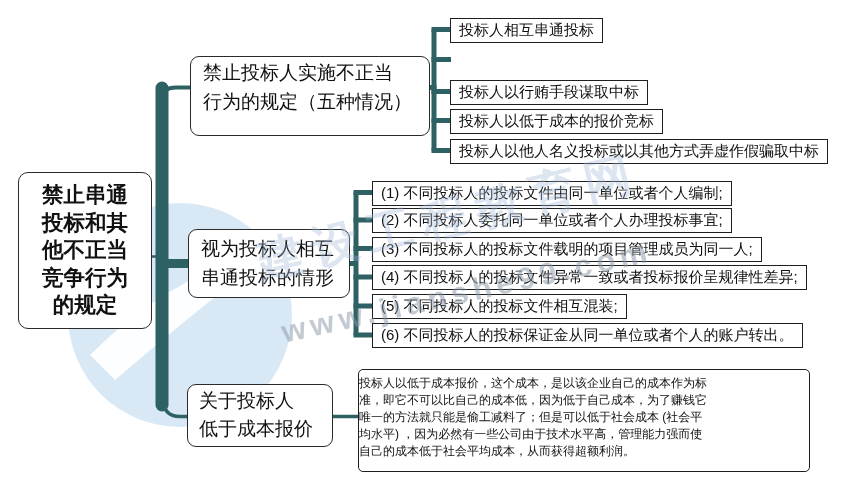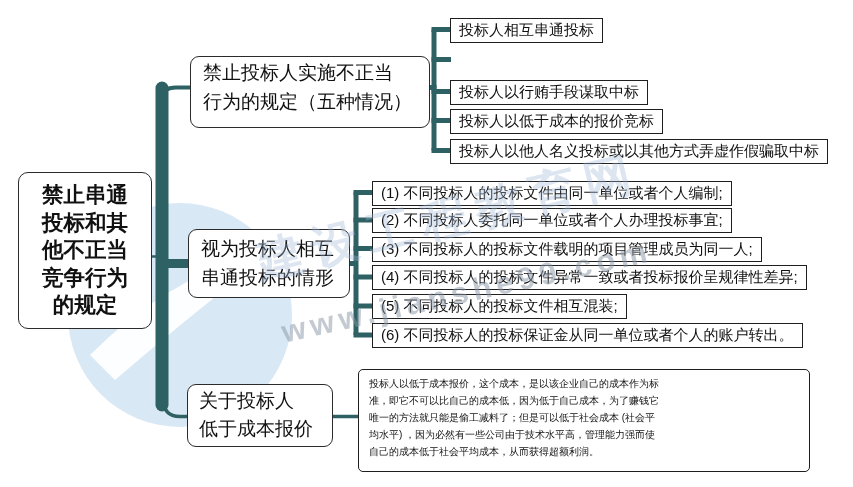--- a/index.html
+++ b/index.html
@@ -31,37 +31,37 @@
   .root{
     left:18px;top:172px;width:134px;height:157px;
     border:1.7px solid var(--box_border);border-radius:10px;
     font-size:21.5px;font-weight:bold;line-height:27.5px;
     text-align:center;padding-top:9px;white-space:pre-line;
   }
   .node{
     border:1.6px solid var(--box_border);border-radius:9px;
     font-size:19px;white-space:pre-line;
   }
-  .node.n1{left:190px;top:56px;width:240px;height:72px;line-height:29px;padding:1px 0 0 12px;}
+  .node.n1{left:190px;top:56px;width:240px;height:80px;line-height:29px;padding:1px 0 0 12px;}
   .node.n2{left:188px;top:229px;width:162px;height:69px;line-height:29px;padding:4px 0 0 12px;}
   .node.n3{left:187px;top:384px;width:146px;height:63px;line-height:28px;padding:2px 12px 0 11px;}
   .leaf{
     border:1px solid var(--leaf_border);
     font-size:15px;line-height:18px;
     padding:2px 8px 3px;white-space:nowrap;
   }
   .leaf.g1{left:450px;text-align:center;}
   .leaf.g2{left:372px;}
   .l1{top:18px;} .l2{top:48px;} .l3{top:80px;} .l4{top:109px;} .l5{top:139px;}
   .m1{top:181px;} .m2{top:208px;} .m3{top:237px;} .m4{top:265px;} .m5{top:294px;} .m6{top:323px;}
   .bignote{
     left:358px;top:369px;width:452px;height:103px;
     border:1.3px solid var(--leaf_border);border-radius:5px;
-    font-size:10px;line-height:17.1px;
-    padding:5px 10px;white-space:pre-line;
+    font-size:12px;line-height:17.1px;
+    padding:5px 0;white-space:pre-line;
   }
   .wm-brand{
     position:absolute;left:258px;top:232px;z-index:4;pointer-events:none;
     font-size:47px;font-weight:bold;letter-spacing:9px;
     color:var(--watermark_blue);opacity:.35;
     transform:rotate(-13.5deg);transform-origin:0 50%;
     white-space:nowrap;
   }
   .wm-site{
     position:absolute;left:282px;top:315px;z-index:4;pointer-events:none;

